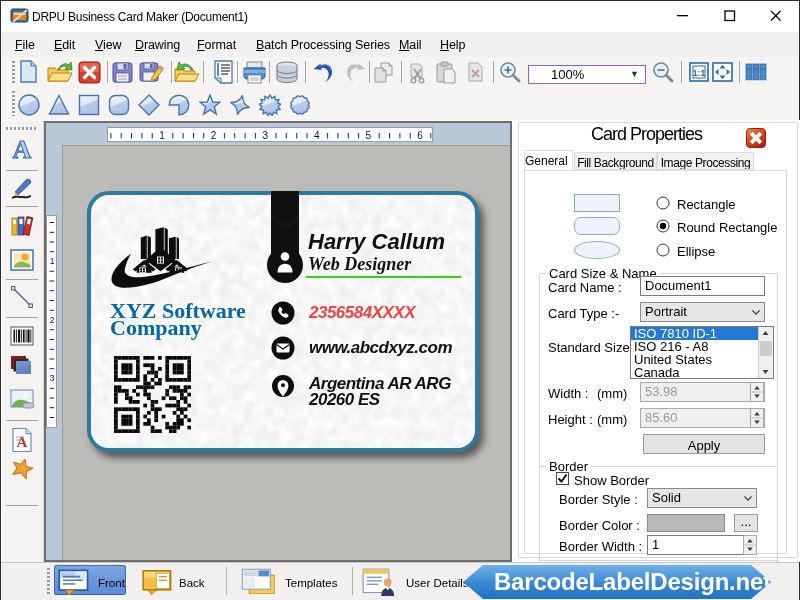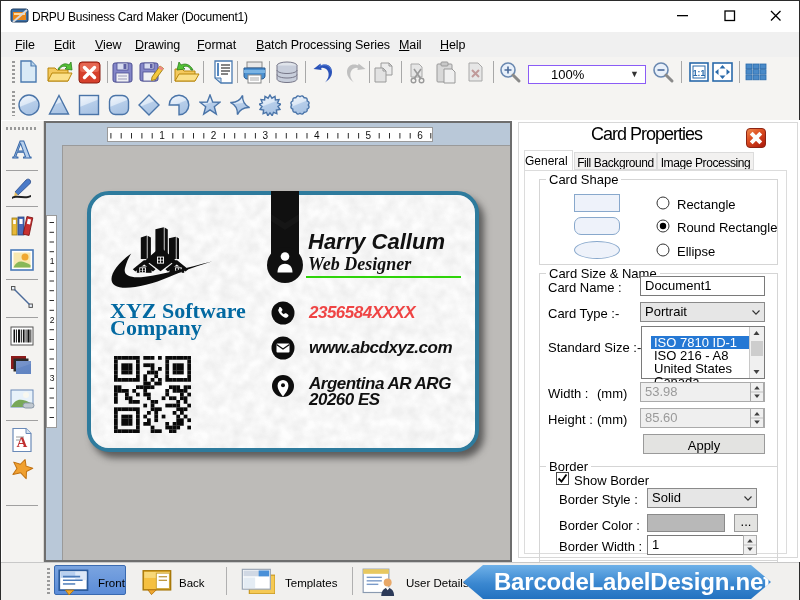--- a/index.html
+++ b/index.html
@@ -693,23 +693,20 @@
         </defs>
         <rect x="0.5" y="0.5" width="19" height="19" rx="3.5" fill="url(#xg)" stroke="#8c2414"></rect>
         <path d="M5.2 5.2 L14.8 14.8 M14.8 5.2 L5.2 14.8" stroke="#fdfdfd" stroke-width="4"></path>
       </svg>
 
     <div style="position:absolute;left:11px;top:30px;width:49px;height:20px;background:#fff;border:1px solid #dcdcdc;border-bottom:none;z-index:2;padding-top:3px;font-size:12px">General</div>
     <div style="position:absolute;left:61px;top:32px;width:83px;height:18px;background:#f2f1f0;border:1px solid #dcdcdc;text-align:center;padding-top:3px;font-size:12px;letter-spacing:-0.4px;white-space:nowrap;overflow:hidden">Fill Background</div>
     <div style="position:absolute;left:144px;top:32px;width:97px;height:18px;background:#f2f1f0;border:1px solid #dcdcdc;text-align:center;padding-top:3px;font-size:12px;letter-spacing:-0.4px;white-space:nowrap;overflow:hidden">Image Processing</div>
     <div style="position:absolute;left:11px;top:50px;width:263px;height:384px;background:#fff;border:1px solid #dcdcdc;"></div>
 
-    <div class="gb" style="left:26px;top:59px;width:239px;height:86px">
-        <span class="lbl">Card Shape</span>
-      </div>
     <div style="position:absolute;left:61px;top:74px;width:46px;height:18px;background:#eef2fa;border:1px solid #88a8cc"></div>
     <div style="position:absolute;left:61px;top:97px;width:46px;height:18px;background:#eef2fa;border:1px solid #88a8cc;border-radius:7px"></div>
     <div style="position:absolute;left:61px;top:121px;width:46px;height:18px;background:#eef2fa;border:1px solid #88a8cc;border-radius:50%"></div>
     <span class="lab" style="left:164px;top:77px">Rectangle</span>
     <span class="lab" style="left:164px;top:100px">Round Rectangle</span>
     <span class="lab" style="left:164px;top:124px">Ellipse</span>
     <svg style="position:absolute;left:143px;top:76px" width="14" height="14">
         <circle cx="7" cy="7" r="6" fill="#fff" stroke="#333"></circle>
       </svg>
     <svg style="position:absolute;left:143px;top:99px" width="14" height="14">
@@ -723,21 +720,21 @@
     <div class="gb" style="left:26px;top:153px;width:239px;height:305px">
         <span class="lbl">Card Size &amp; Name</span>
       </div>
     <span class="lab" style="left:35px;top:160px">Card Name :</span>
     <div class="in" style="left:127px;top:156px;width:125px;height:20px">Document1</div>
     <span class="lab" style="left:35px;top:186px">Card Type :-</span>
     <div class="in" style="left:127px;top:182px;width:125px;height:20px;background:#e6e6e6;border-color:#8a8a8a">Portrait<svg style="position:absolute;right:4px;top:7px" width="8" height="5" viewBox="0 0 8 5">
           <path d="M0.5,0.5 L4,4.2 L7.5,0.5" fill="none" stroke="#333" stroke-width="1.1"></path>
         </svg></div>
     <span class="lab" style="left:35px;top:220px">Standard Size :-</span>
-    <div class="in" style="left:128px;top:206px;width:124px;height:53px;padding:9px">
+    <div class="in" style="left:117px;top:206px;width:144px;height:53px;padding:0">
       <div style="background:#2578d4;color:#fff;padding:0 3px;height:13px;line-height:13px">ISO 7810 ID-1</div>
       <div style="padding:0 3px;height:13px;line-height:13px">ISO 216 - A8</div>
       <div style="padding:0 3px;height:13px;line-height:13px">United States</div>
       <div style="padding:0 3px;height:13px;line-height:13px">Canada</div>
       <div style="position:absolute;right:0;top:0;width:15px;height:100%;background:#f0f0f0;border-left:1px solid #c8c8c8">
         <svg width="13" height="13" style="display:block">
             <path d="M6.5,4 L9.5,8 L3.5,8 Z" fill="#404040"></path>
           </svg>
         <div style="height:15px;background:#cdcdcd;margin:1px 1px"></div>
         <svg width="13" height="13" style="display:block;position:absolute;bottom:0;left:0">

